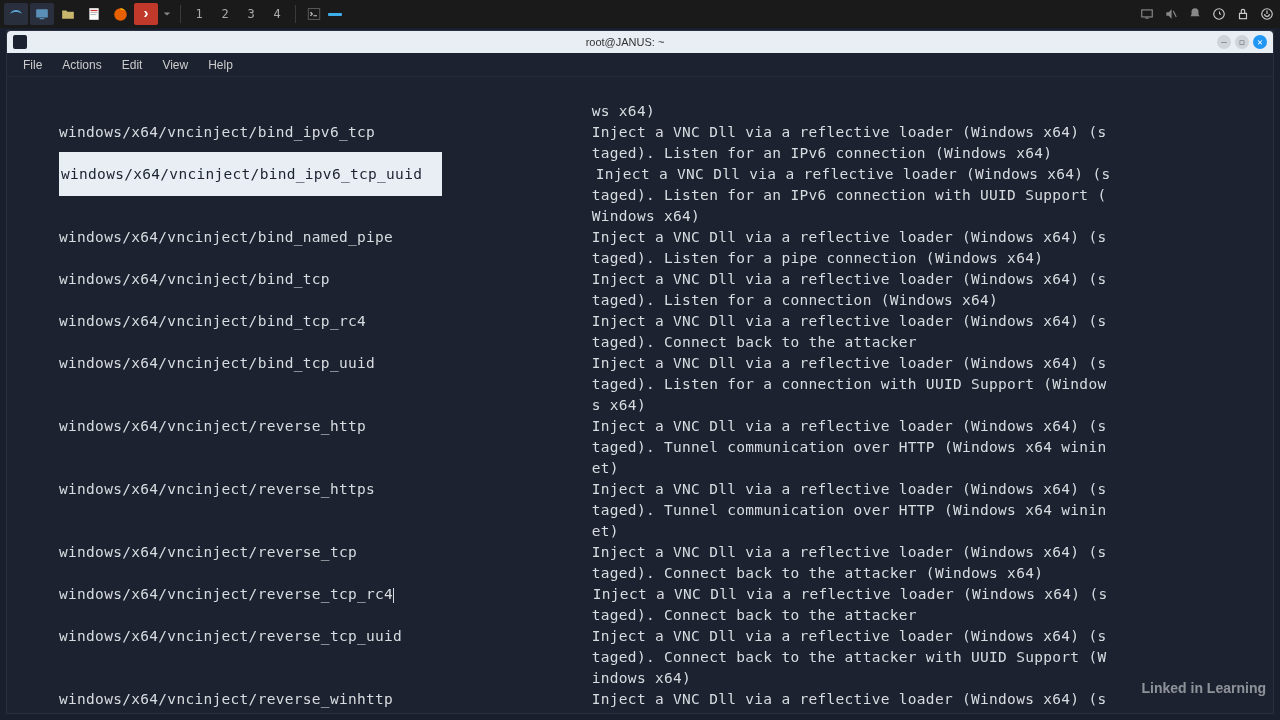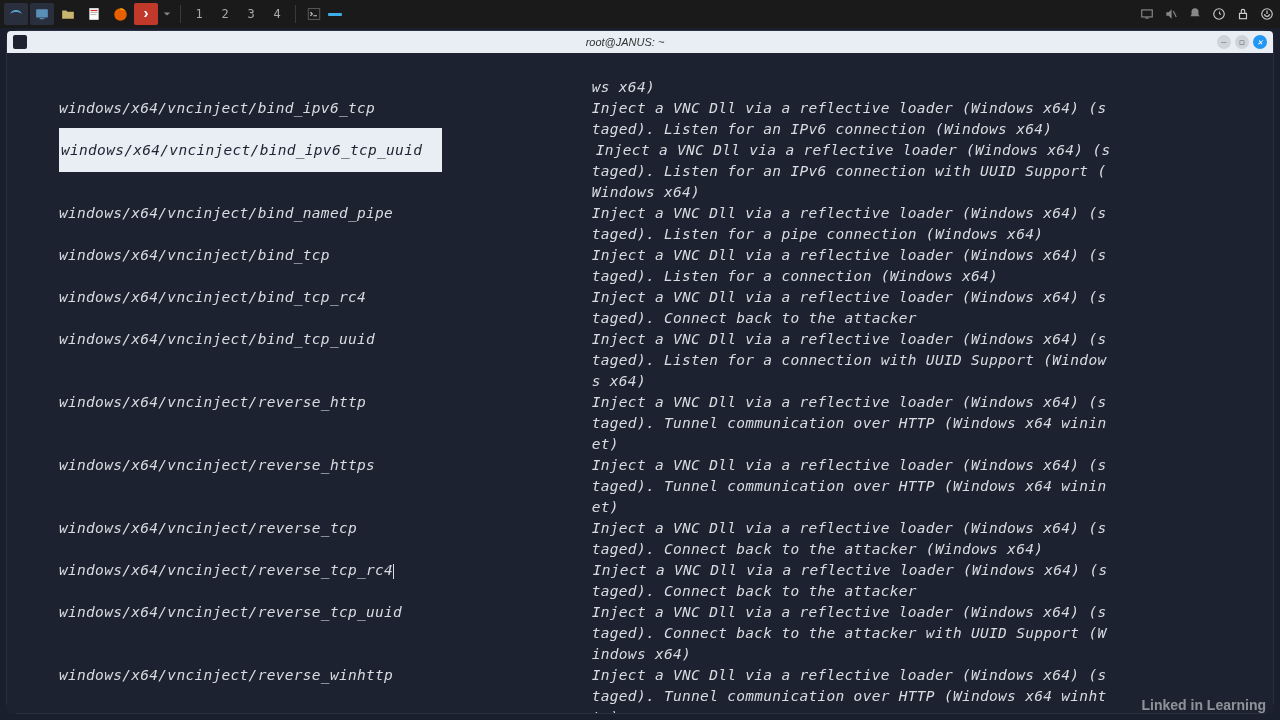--- a/index.html
+++ b/index.html
@@ -50,24 +50,23 @@
 .taskbar-right { margin-left: auto; display: flex; gap: 6px; align-items: center; }
 .tray-icon { width: 18px; height: 18px; color: #888; display:flex; align-items:center; justify-content:center; font-size:13px;}
 .window {
   position: absolute;
   top: 30px;
   left: 6px;
   right: 6px;
   bottom: 6px;
   background: #1c2230;
   border: 1px solid #2a3040;
-  border-radius: 12px;
+  border-radius: 0;
   display: flex;
   flex-direction: column;
-  font-style: italic;
 }
 .titlebar {
   height: 22px;
   background: #e8eef4;
   display: flex;
   align-items: center;
   padding: 0 6px;
   border-radius: 4px 4px 0 0;
 }
 .titlebar-icon {
@@ -131,21 +130,21 @@
 }
 .cursor-mark {
   display:inline-block;
   width:1px;
   height:15px;
   background:#d8dce0;
   vertical-align:middle;
 }
 .watermark {
   position: absolute;
-  bottom: 7px;
+  bottom: 24px;
   right: 14px;
   font-family: sans-serif;
   font-size: 14px;
   color: rgba(255,255,255,0.5);
   font-weight: 600;
 }
 </style>
 </head>
 <body>
 
@@ -249,16 +248,23 @@
 <div class="window">
   <div class="titlebar">
     <div class="titlebar-icon"></div>
     <div class="titlebar-title">root@JANUS: ~</div>
     <div class="window-controls">
       <div class="win-btn min">–</div>
       <div class="win-btn max">◻</div>
       <div class="win-btn close">✕</div>
     </div>
   </div>
+  <div class="menubar">
+    <div class="menu-item">File</div>
+    <div class="menu-item">Actions</div>
+    <div class="menu-item">Edit</div>
+    <div class="menu-item">View</div>
+    <div class="menu-item">Help</div>
+  </div>
   <div class="terminal" id="terminal"><div class="term-line">                                                           ws x64)</div><div class="term-line">windows/x64/vncinject/bind_ipv6_tcp                        Inject a VNC Dll via a reflective loader (Windows x64) (s</div><div class="term-line">                                                           taged). Listen for an IPv6 connection (Windows x64)</div><div class="term-line"><span class="highlighted">windows/x64/vncinject/bind_ipv6_tcp_uuid  </span>                 Inject a VNC Dll via a reflective loader (Windows x64) (s</div><div class="term-line">                                                           taged). Listen for an IPv6 connection with UUID Support (</div><div class="term-line">                                                           Windows x64)</div><div class="term-line">windows/x64/vncinject/bind_named_pipe                      Inject a VNC Dll via a reflective loader (Windows x64) (s</div><div class="term-line">                                                           taged). Listen for a pipe connection (Windows x64)</div><div class="term-line">windows/x64/vncinject/bind_tcp                             Inject a VNC Dll via a reflective loader (Windows x64) (s</div><div class="term-line">                                                           taged). Listen for a connection (Windows x64)</div><div class="term-line">windows/x64/vncinject/bind_tcp_rc4                         Inject a VNC Dll via a reflective loader (Windows x64) (s</div><div class="term-line">                                                           taged). Connect back to the attacker</div><div class="term-line">windows/x64/vncinject/bind_tcp_uuid                        Inject a VNC Dll via a reflective loader (Windows x64) (s</div><div class="term-line">                                                           taged). Listen for a connection with UUID Support (Window</div><div class="term-line">                                                           s x64)</div><div class="term-line">windows/x64/vncinject/reverse_http                         Inject a VNC Dll via a reflective loader (Windows x64) (s</div><div class="term-line">                                                           taged). Tunnel communication over HTTP (Windows x64 winin</div><div class="term-line">                                                           et)</div><div class="term-line">windows/x64/vncinject/reverse_https                        Inject a VNC Dll via a reflective loader (Windows x64) (s</div><div class="term-line">                                                           taged). Tunnel communication over HTTP (Windows x64 winin</div><div class="term-line">                                                           et)</div><div class="term-line">windows/x64/vncinject/reverse_tcp                          Inject a VNC Dll via a reflective loader (Windows x64) (s</div><div class="term-line">                                                           taged). Connect back to the attacker (Windows x64)</div><div class="term-line">windows/x64/vncinject/reverse_tcp_rc4<span class="cursor-mark"></span>                      Inject a VNC Dll via a reflective loader (Windows x64) (s</div><div class="term-line">                                                           taged). Connect back to the attacker</div><div class="term-line">windows/x64/vncinject/reverse_tcp_uuid                     Inject a VNC Dll via a reflective loader (Windows x64) (s</div><div class="term-line">                                                           taged). Connect back to the attacker with UUID Support (W</div><div class="term-line">                                                           indows x64)</div><div class="term-line">windows/x64/vncinject/reverse_winhttp                      Inject a VNC Dll via a reflective loader (Windows x64) (s</div><div class="term-line">                                                           taged). Tunnel communication over HTTP (Windows x64 winht</div><div class="term-line">                                                           tp)</div></div>
 </div>
 
 <div class="watermark">Linked in Learning</div>
 
 </body></html>

